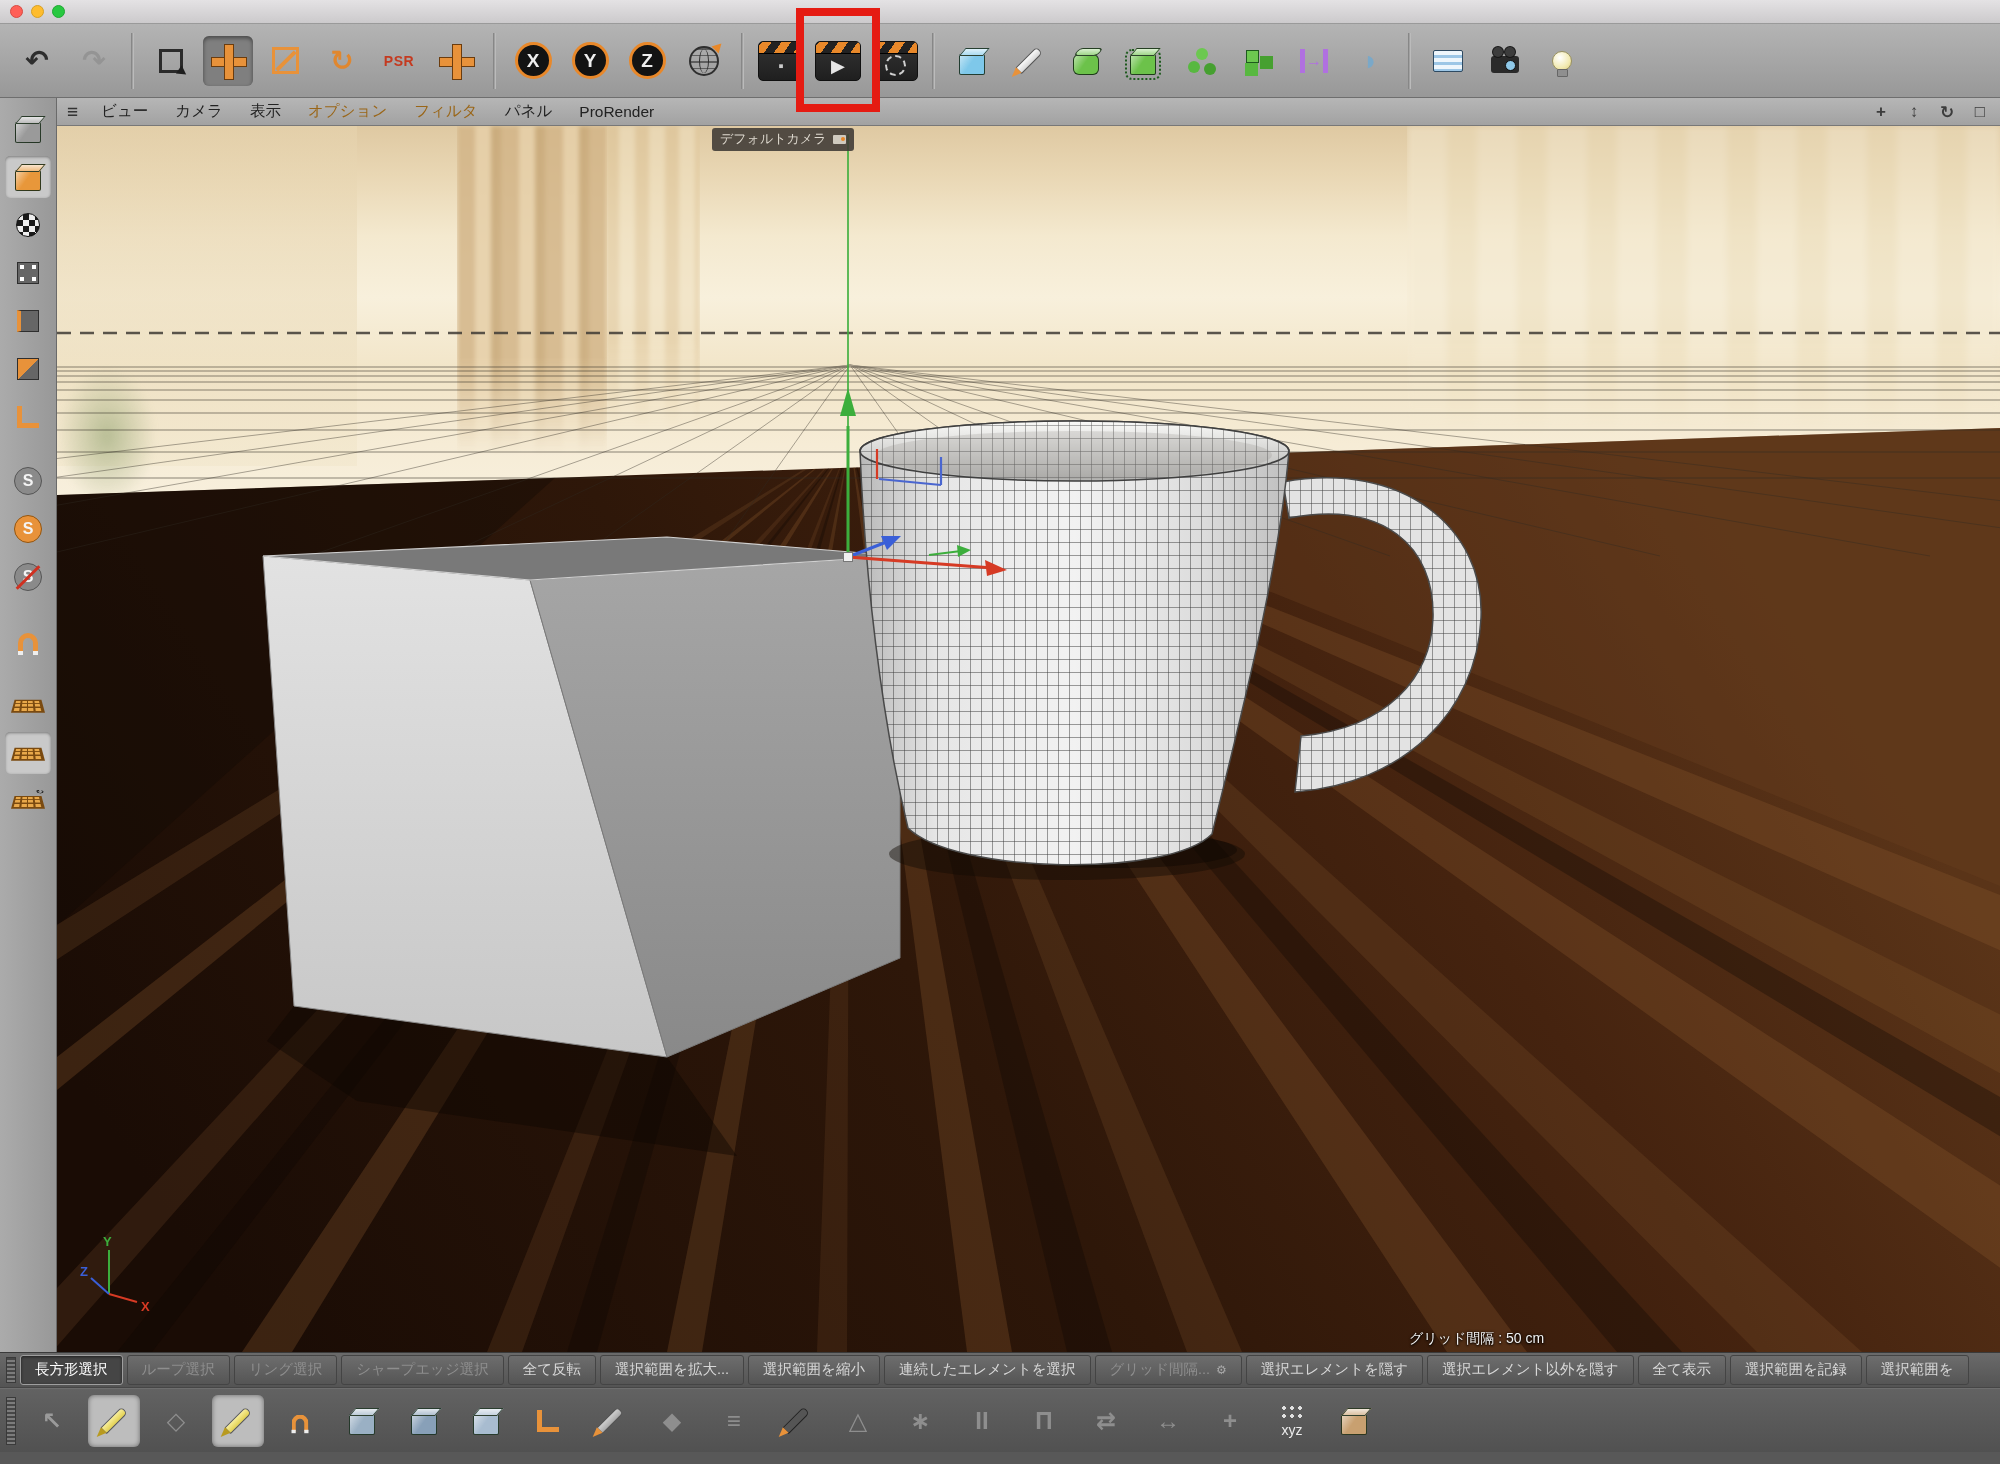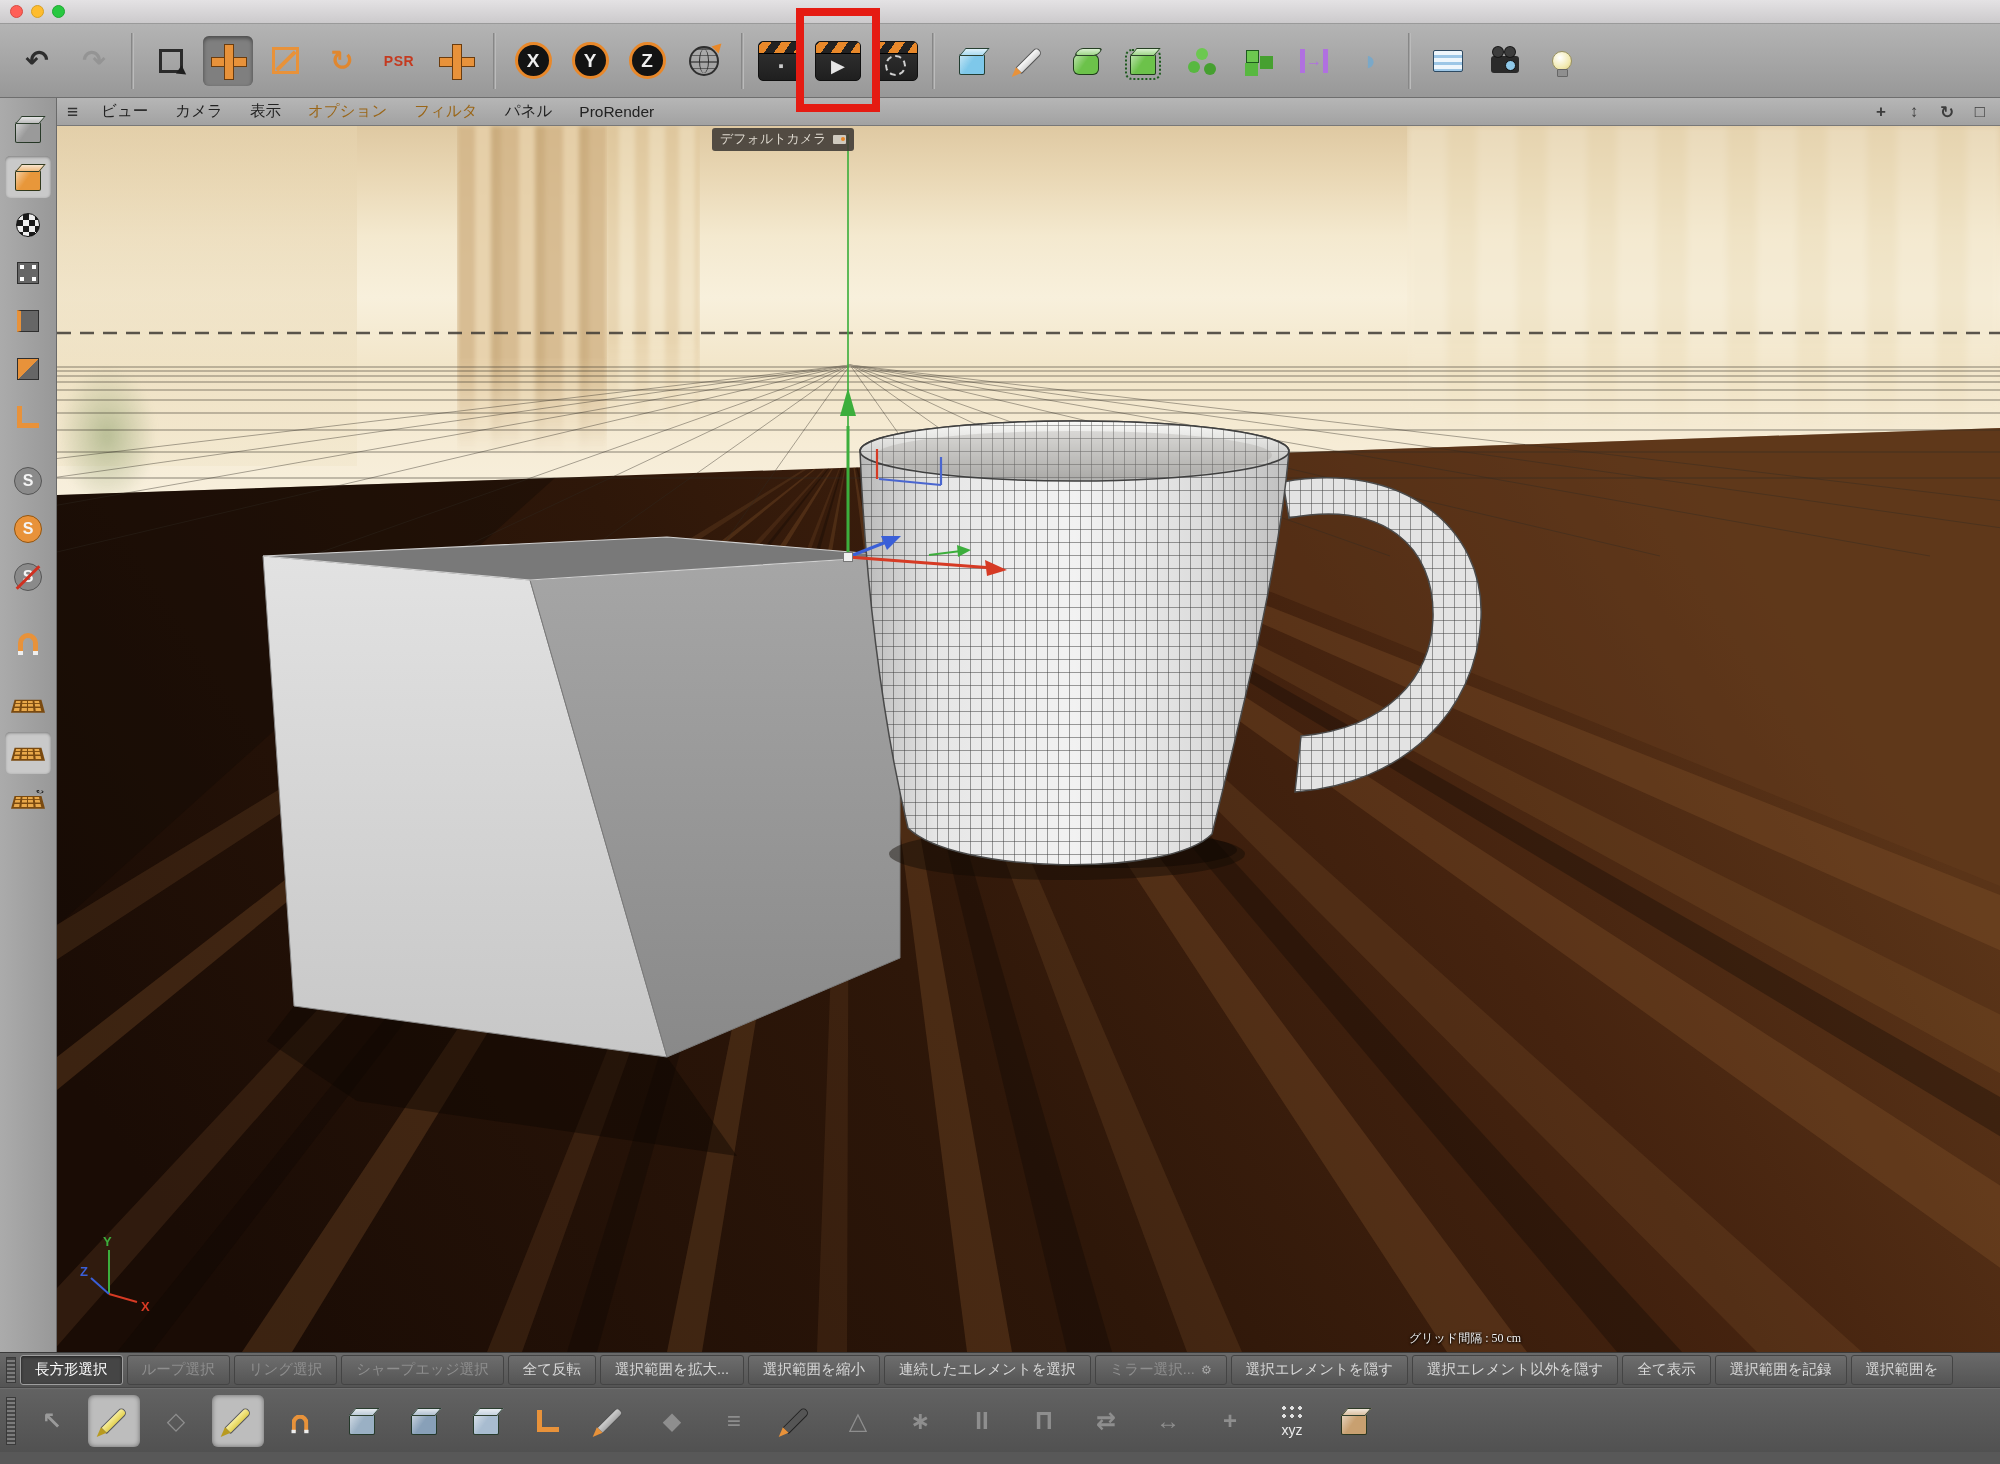--- a/index.html
+++ b/index.html
@@ -135,21 +135,21 @@
     -webkit-mask-image:linear-gradient(#000 70%,transparent);mask-image:linear-gradient(#000 70%,transparent);}
   .right-folds{left:1350px;right:0;top:0;height:310px;opacity:.5;filter:blur(3px);
     background:repeating-linear-gradient(90deg,#f4ead2 0 40px,#ecdebc 40px 70px);
     -webkit-mask-image:linear-gradient(#000 70%,transparent);mask-image:linear-gradient(#000 70%,transparent);}
   .green-blob{left:0;top:240px;width:100px;height:140px;background:radial-gradient(#9aa878,transparent 70%);opacity:.65;filter:blur(3px);}
   .scene{position:absolute;inset:0;}
   .cam-tag{position:absolute;left:655px;top:2px;background:rgba(62,57,52,.88);border-radius:3px;
     padding:2px 8px 3px;display:flex;align-items:center;gap:7px;color:#ded9cf;font-size:13px;}
   .cam-mini{width:13px;height:9px;background:#cfcabf;border-radius:1px;position:relative;display:inline-block;}
   .cam-mini::after{content:"";position:absolute;right:1px;top:2px;width:4px;height:4px;border-radius:50%;background:#e8882a;}
-  .grid-label{position:absolute;left:1352px;top:1204px;font-size:12px;color:#f2f2f2;text-shadow:0 1px 2px #000,0 0 3px #000;font-family:Liberation Serif, serif;}
+  .grid-label{position:absolute;left:1352px;top:1204px;font-size:14px;color:#f2f2f2;text-shadow:0 1px 2px #000,0 0 3px #000;}
   .axis-widget{position:absolute;left:18px;top:1106px;}
 
   
   .bottom{height:112px;background:#585858;}
   .selrow{height:36px;display:flex;align-items:center;gap:4px;padding-left:6px;overflow:hidden;
     background:linear-gradient(#6a6a6a,#545454);border-top:1px solid #3a3a3a;border-bottom:1px solid #464646;}
   .grip{width:10px;height:26px;flex:none;border:1px solid #3a3a3a;
     background:repeating-linear-gradient(0deg,#7c7c7c 0 2px,#474747 2px 4px);}
   .selbtn{font-size:14.5px;padding:4px 14px 5px;background:linear-gradient(#6d6d6d,#555);border:1px solid #444;
     border-radius:3px;color:#d8d8d8;white-space:nowrap;display:flex;align-items:center;flex:none;
@@ -510,21 +510,21 @@
             <span>シャープエッジ選択</span>
           </button><button class="selbtn">
             <span>全て反転</span>
           </button><button class="selbtn">
             <span>選択範囲を拡大...</span>
           </button><button class="selbtn">
             <span>選択範囲を縮小</span>
           </button><button class="selbtn">
             <span>連続したエレメントを選択</span>
           </button><button class="selbtn disabled">
-            <span>ミラー選択...</span>
+            <span>グリッド間隔...</span>
             <span class="gearmini">⚙</span>
           </button><button class="selbtn">
             <span>選択エレメントを隠す</span>
           </button><button class="selbtn">
             <span>選択エレメント以外を隠す</span>
           </button><button class="selbtn">
             <span>全て表示</span>
           </button><button class="selbtn">
             <span>選択範囲を記録</span>
           </button><button class="selbtn">

